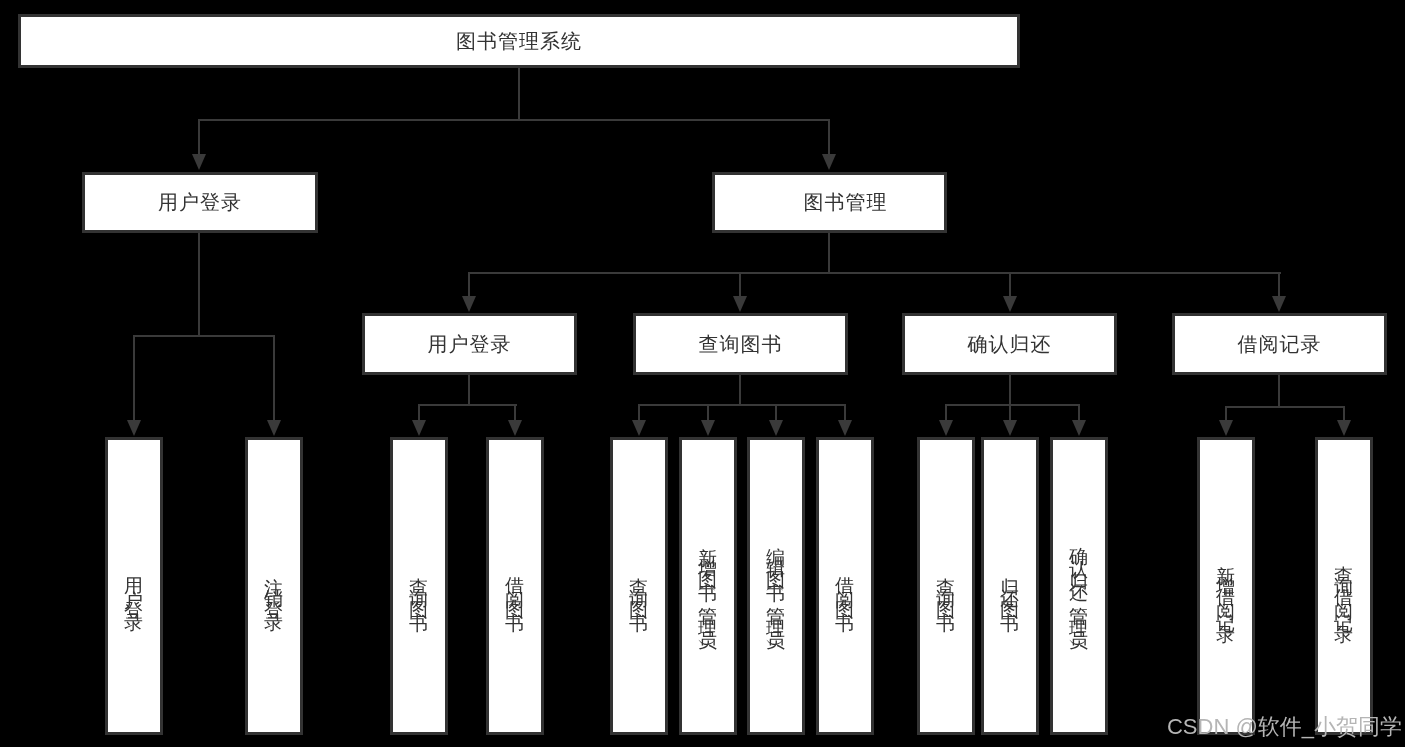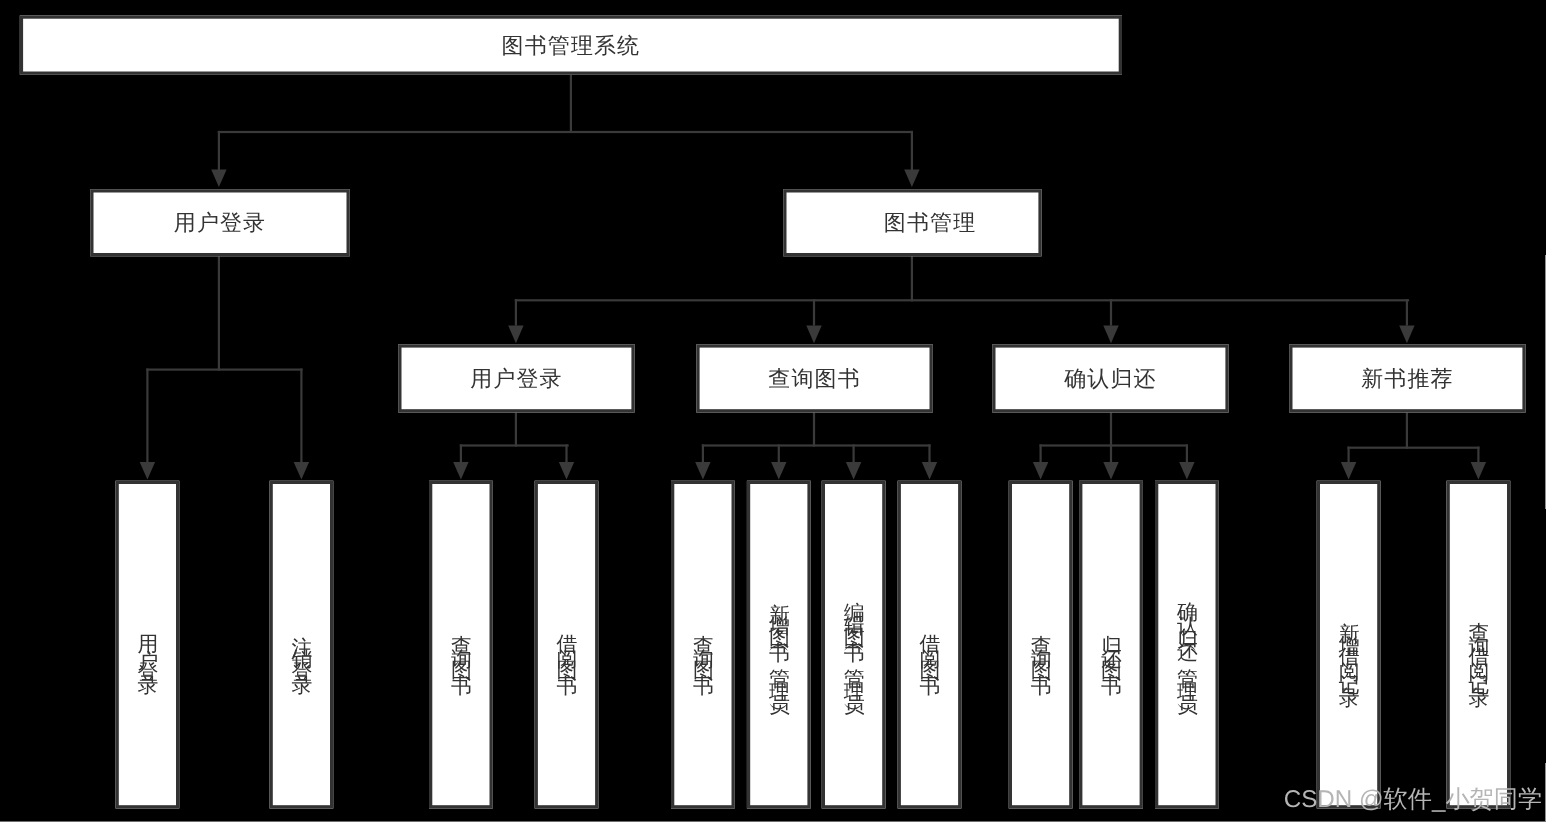--- a/index.html
+++ b/index.html
@@ -158,21 +158,21 @@
   <div class="node" style="left:362px; top:313px; width:215px; height:62px;">
     <span class="hlabel">用户登录</span>
   </div>
   <div class="node" style="left:633px; top:313px; width:215px; height:62px;">
     <span class="hlabel">查询图书</span>
   </div>
   <div class="node" style="left:902px; top:313px; width:215px; height:62px;">
     <span class="hlabel">确认归还</span>
   </div>
   <div class="node" style="left:1172px; top:313px; width:215px; height:62px;">
-    <span class="hlabel">新书推荐</span>
+    <span class="hlabel">借阅记录</span>
   </div>
 
   <div class="leaf" style="left:105px;">
     <span class="vtext">用户登录</span>
   </div>
   <div class="leaf" style="left:245px;">
     <span class="vtext">注销登录</span>
   </div>
   <div class="leaf" style="left:390px;">
     <span class="vtext">查询图书</span>

